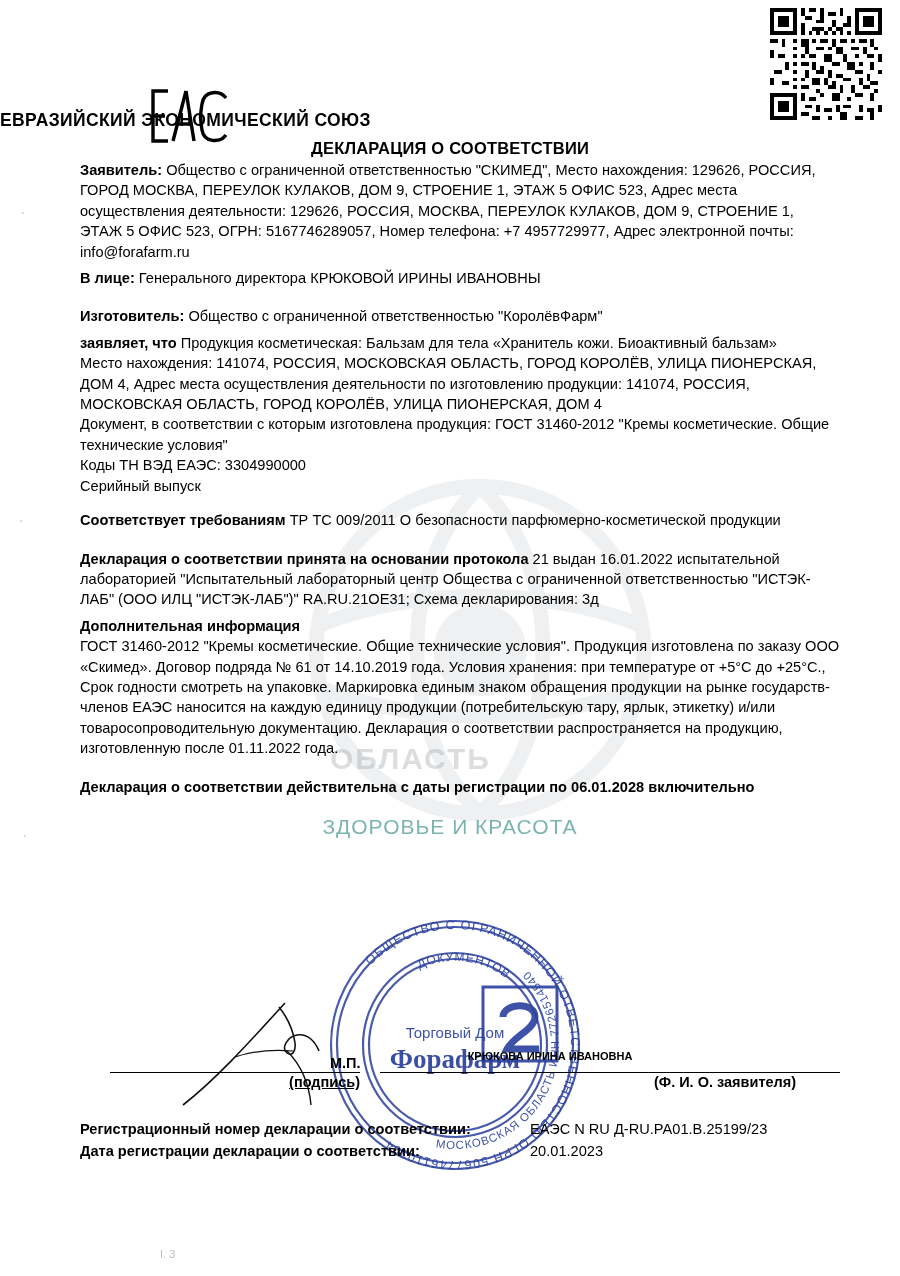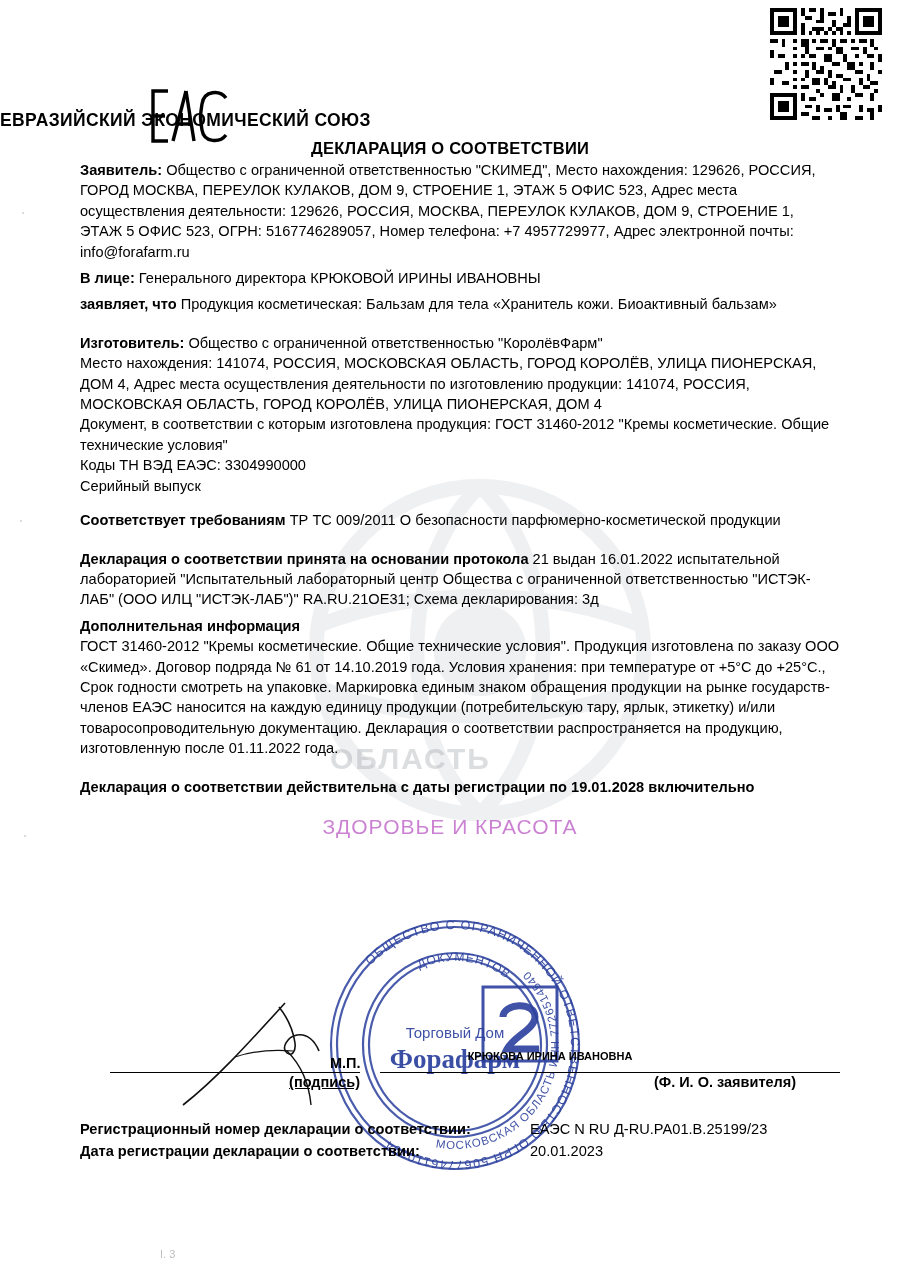--- a/index.html
+++ b/index.html
@@ -88,21 +88,21 @@
     opacity: 0.13;
     pointer-events: none;
   }
   .wm-text {
     position: absolute;
     left: 0;
     top: 815px;
     width: 900px;
     text-align: center;
     font-size: 21px;
-    color: #a21caf;
+    color: #0f766e;
     opacity: 0.55;
     letter-spacing: 1px;
     pointer-events: none;
   }
   .wm-text2 {
     position: absolute;
     left: 330px;
     top: 742px;
     font-size: 30px;
     color: #9aa0a6;
@@ -404,49 +404,49 @@
   <div class="body-block">
 
     <p class="para">
       <span class="b">Заявитель:</span><span> Общество с ограниченной ответственностью "СКИМЕД", Место нахождения: 129626, РОССИЯ, ГОРОД МОСКВА, ПЕРЕУЛОК КУЛАКОВ, ДОМ 9, СТРОЕНИЕ 1, ЭТАЖ 5 ОФИС 523, Адрес места осуществления деятельности: 129626, РОССИЯ, МОСКВА, ПЕРЕУЛОК КУЛАКОВ, ДОМ 9, СТРОЕНИЕ 1, ЭТАЖ 5 ОФИС 523, ОГРН: 5167746289057, Номер телефона: +7 4957729977, Адрес электронной почты: info@forafarm.ru</span>
     </p>
 
     <p class="para gap-sm">
       <span class="b">В лице:</span><span> Генерального директора КРЮКОВОЙ ИРИНЫ ИВАНОВНЫ</span>
     </p>
 
+    <p class="para gap-lg">
+      <span class="b">Изготовитель:</span><span> Общество с ограниченной ответственностью "КоролёвФарм"</span>
+    </p>
+
     <p class="para gap-sm">
       <span class="b">заявляет, что</span><span>  Продукция косметическая: Бальзам для тела «Хранитель кожи. Биоактивный бальзам»</span>
     </p>
 
-    <p class="para gap-lg">
-      <span class="b">Изготовитель:</span><span> Общество с ограниченной ответственностью "КоролёвФарм"</span>
-    </p>
-
     <p class="para">Место нахождения: 141074, РОССИЯ, МОСКОВСКАЯ ОБЛАСТЬ, ГОРОД КОРОЛЁВ, УЛИЦА ПИОНЕРСКАЯ, ДОМ 4, Адрес места осуществления деятельности по изготовлению продукции: 141074, РОССИЯ, МОСКОВСКАЯ ОБЛАСТЬ, ГОРОД КОРОЛЁВ, УЛИЦА ПИОНЕРСКАЯ, ДОМ 4</p>
 
     <p class="para">Документ, в соответствии с которым изготовлена продукция: ГОСТ 31460-2012 "Кремы косметические. Общие технические условия"</p>
 
     <p class="para">Коды ТН ВЭД ЕАЭС: 3304990000</p>
 
     <p class="para">Серийный выпуск</p>
 
     <p class="para gap-md">
       <span class="b">Соответствует требованиям</span><span>  ТР ТС 009/2011 О безопасности парфюмерно-косметической продукции</span>
     </p>
 
     <p class="para gap-lg">
       <span class="b">Декларация о соответствии принята на основании протокола</span><span> 21 выдан 16.01.2022 испытательной лабораторией "Испытательный лабораторный центр Общества с ограниченной ответственностью "ИСТЭК-ЛАБ" (ООО ИЛЦ "ИСТЭК-ЛАБ")" RA.RU.21ОЕ31; Схема декларирования: 3д</span>
     </p>
 
     <p class="para gap-sm b">Дополнительная информация</p>
 
     <p class="para">ГОСТ 31460-2012 "Кремы косметические. Общие технические условия". Продукция изготовлена по заказу ООО «Скимед». Договор подряда № 61 от 14.10.2019 года. Условия хранения: при температуре от +5°С до  +25°С., Срок годности смотреть на упаковке. Маркировка единым знаком обращения продукции на рынке государств-членов ЕАЭС наносится на каждую единицу продукции (потребительскую тару, ярлык, этикетку) и/или товаросопроводительную документацию. Декларация о соответствии распространяется на продукцию, изготовленную после 01.11.2022 года.</p>
 
-    <p class="para gap-lg b">Декларация о соответствии действительна с даты регистрации по 19.01.2028 включительно</p>
+    <p class="para gap-lg b">Декларация о соответствии действительна с даты регистрации по 06.01.2028 включительно</p>
   </div>
 
   <div class="sig-zone">
 
     <div class="hand-sig">
       <svg width="200" height="125" viewBox="0 0 200 125">
         <path d="M8 120 C40 95, 70 62, 110 18" fill="none" stroke="#111" stroke-width="1.6"></path>
         <path d="M104 22 C112 32, 118 44, 120 58 C121 66, 117 72, 112 68 C106 63, 112 52, 122 50 C132 48, 140 56, 144 66" fill="none" stroke="#111" stroke-width="1.6"></path>
         <path d="M60 72 C78 66, 96 64, 118 66" fill="none" stroke="#111" stroke-width="1.2"></path>
         <path d="M112 66 C126 80, 134 98, 136 120" fill="none" stroke="#111" stroke-width="1.4"></path>

